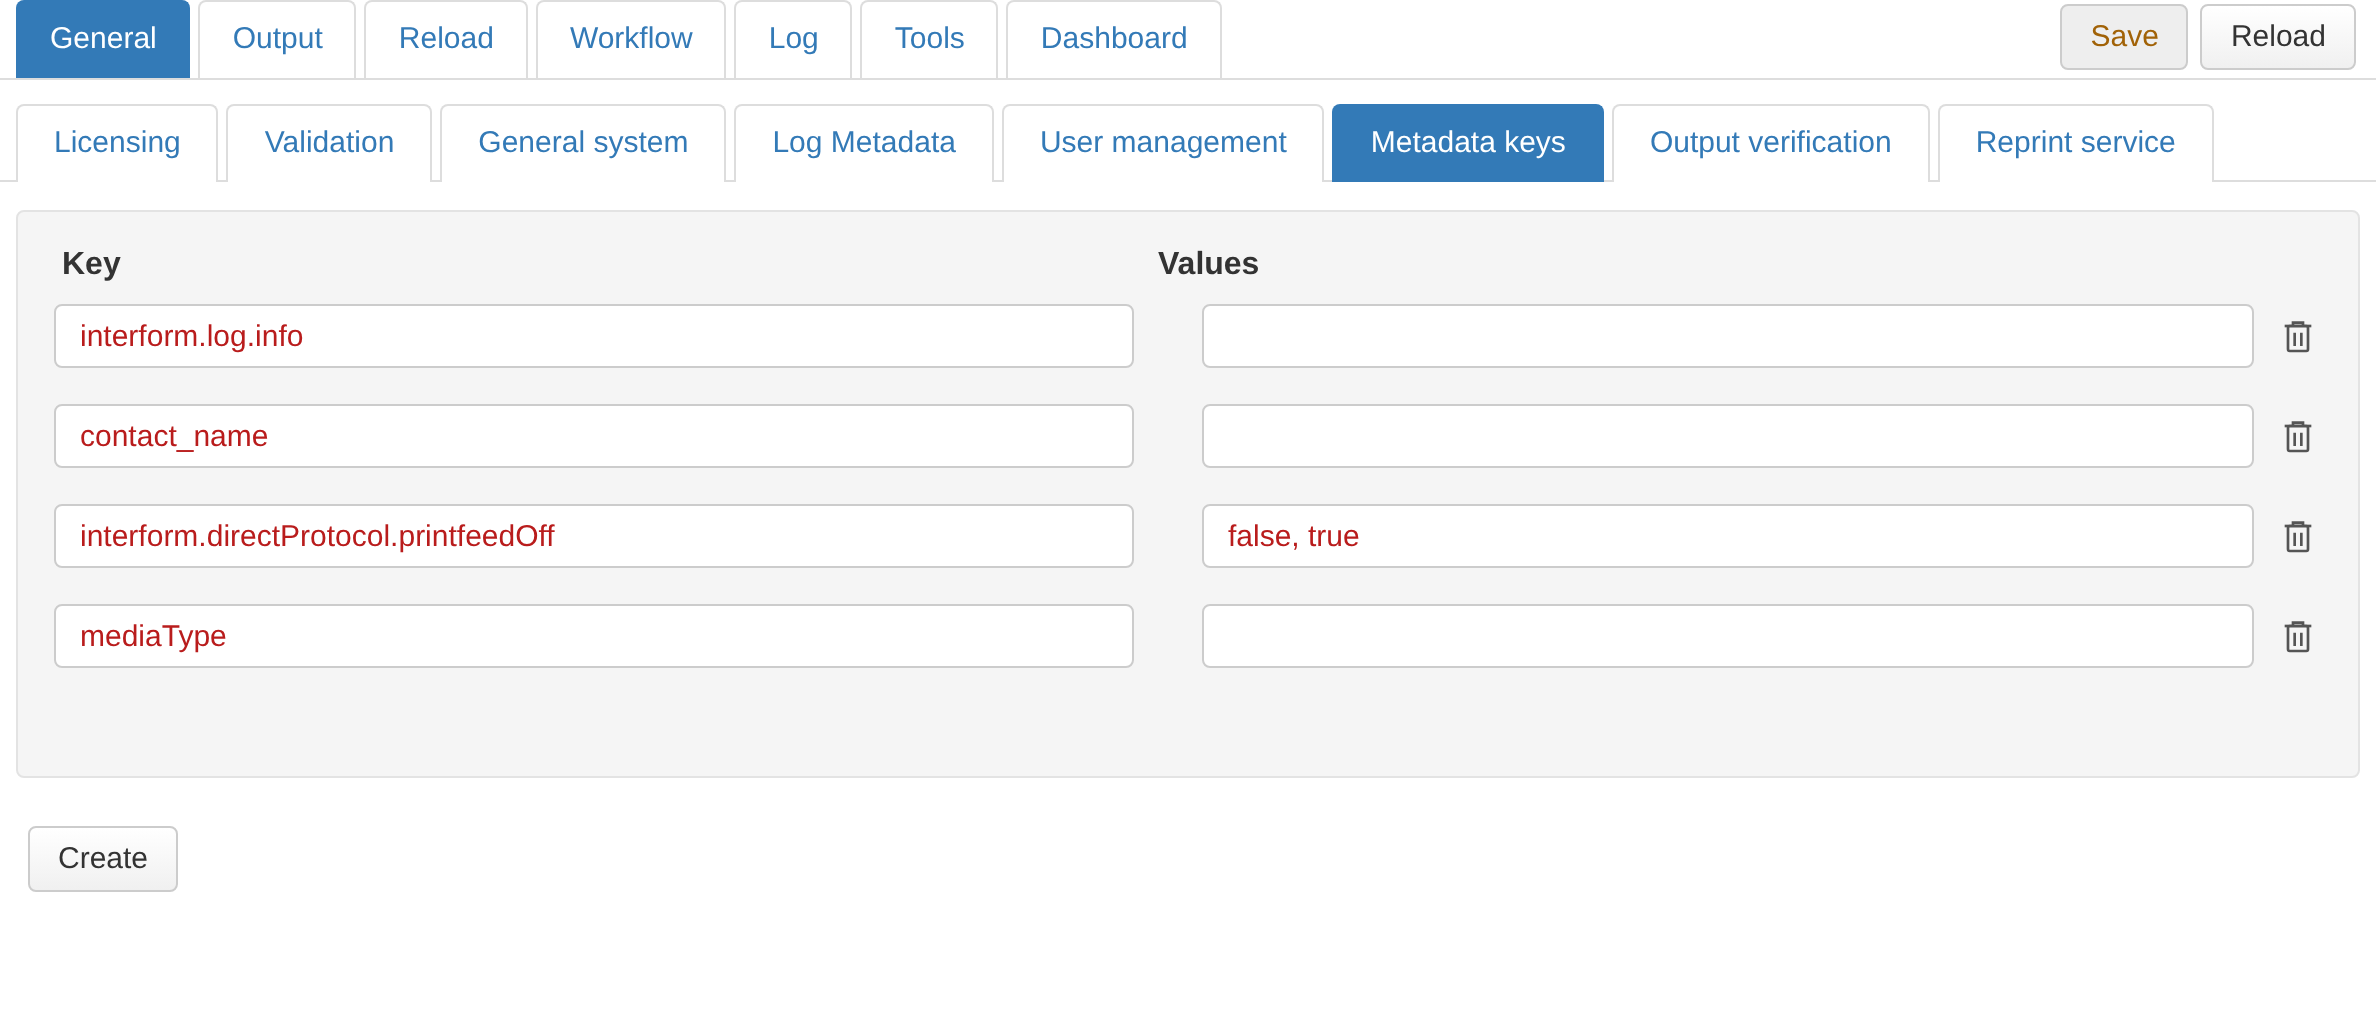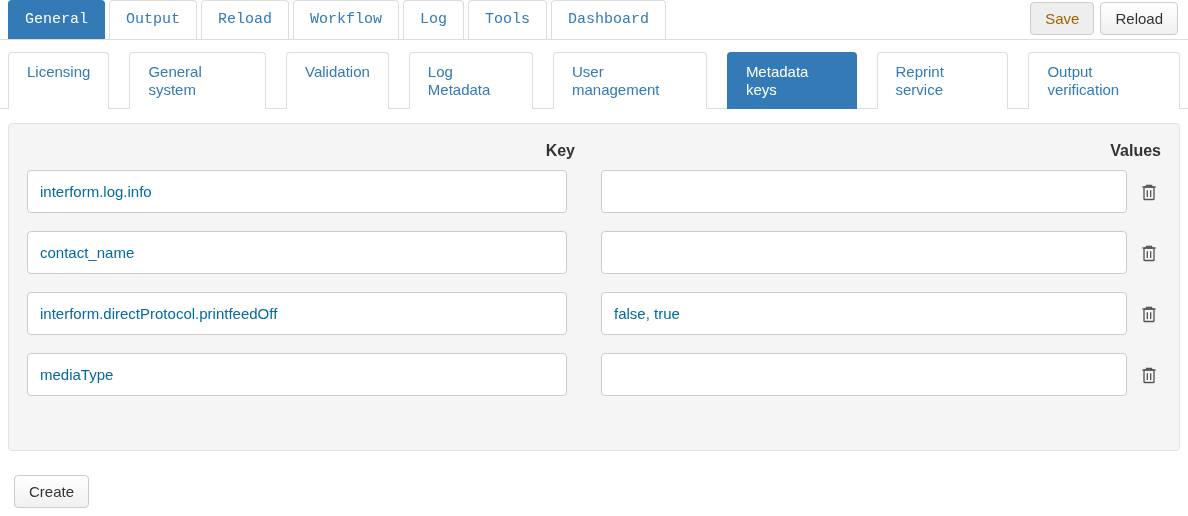--- a/index.html
+++ b/index.html
@@ -15,21 +15,20 @@
   .topbar {
     display: flex;
     align-items: flex-start;
     border-bottom: 1px solid #ddd;
     padding: 0 8px;
   }
   .nav-tabs {
     display: flex;
     gap: 4px;
     flex: 1;
-    font-family: Liberation Mono, monospace;
   }
   .nav-tab {
     border: 1px solid #ddd;
     border-bottom: none;
     border-radius: 4px 4px 0 0;
     padding: 10px 16px;
     color: #337ab7;
     background: #fff;
     cursor: pointer;
     font-size: 15px;
@@ -55,21 +54,21 @@
     cursor: pointer;
     color: #333;
   }
   .btn.disabled {
     background: #eee;
     color: #a16207;
     cursor: default;
   }
   .sub-tabs {
     display: flex;
-    gap: 20px;
+    gap: 4px;
     border-bottom: 1px solid #ddd;
     padding: 12px 8px 0 8px;
   }
   .sub-tab {
     border: 1px solid #ddd;
     border-bottom: none;
     border-radius: 4px 4px 0 0;
     padding: 10px 18px;
     color: #337ab7;
     background: #fff;
@@ -86,47 +85,46 @@
   .panel {
     margin: 14px 8px 0 8px;
     border: 1px solid #e3e3e3;
     border-radius: 4px;
     background: #f5f5f5;
     padding: 18px 18px 36px 18px;
   }
   .headers {
     display: flex;
     margin-bottom: 10px;
-    text-align: right;
   }
   .headers .col-key {
     flex: 0 0 548px;
     font-weight: 700;
     font-size: 16px;
     padding-left: 4px;
   }
   .headers .col-values {
     flex: 1;
     font-weight: 700;
     font-size: 16px;
     padding-left: 4px;
   }
   .row {
     display: flex;
     align-items: center;
     gap: 10px;
     margin-bottom: 18px;
   }
   .row input[type="text"] {
-    height: 43px;
+    height: 32px;
     border: 1px solid #ccc;
     border-radius: 4px;
     padding: 6px 12px;
     font-size: 15px;
-    color: #0369a1;
+    color: #b91c1c;
     background: #fff;
   }
   .row .inp-key {
     flex: 0 0 540px;
   }
   .row .inp-values {
     flex: 1;
     margin-left: 24px;
   }
   .trash {
@@ -163,27 +161,27 @@
       <div class="nav-tab">Dashboard</div>
     </div>
   <div class="top-actions">
     <button class="btn disabled">Save</button>
     <button class="btn">Reload</button>
   </div>
 </div>
 
 <div class="sub-tabs" id="sub-tabs">
     <div class="sub-tab">Licensing</div>
+    <div class="sub-tab">Validation</div>
     <div class="sub-tab">General system</div>
-    <div class="sub-tab">Validation</div>
     <div class="sub-tab">Log Metadata</div>
     <div class="sub-tab">User management</div>
     <div class="sub-tab active">Metadata keys</div>
+    <div class="sub-tab">Output verification</div>
     <div class="sub-tab">Reprint service</div>
-    <div class="sub-tab">Output verification</div>
   </div>
 
 <div class="panel">
   <div class="headers">
     <div class="col-key">Key</div>
     <div class="col-values">Values</div>
   </div>
   <div id="rows">
       <div class="row">
         <input type="text" class="inp-key" value="interform.log.info" style="">

